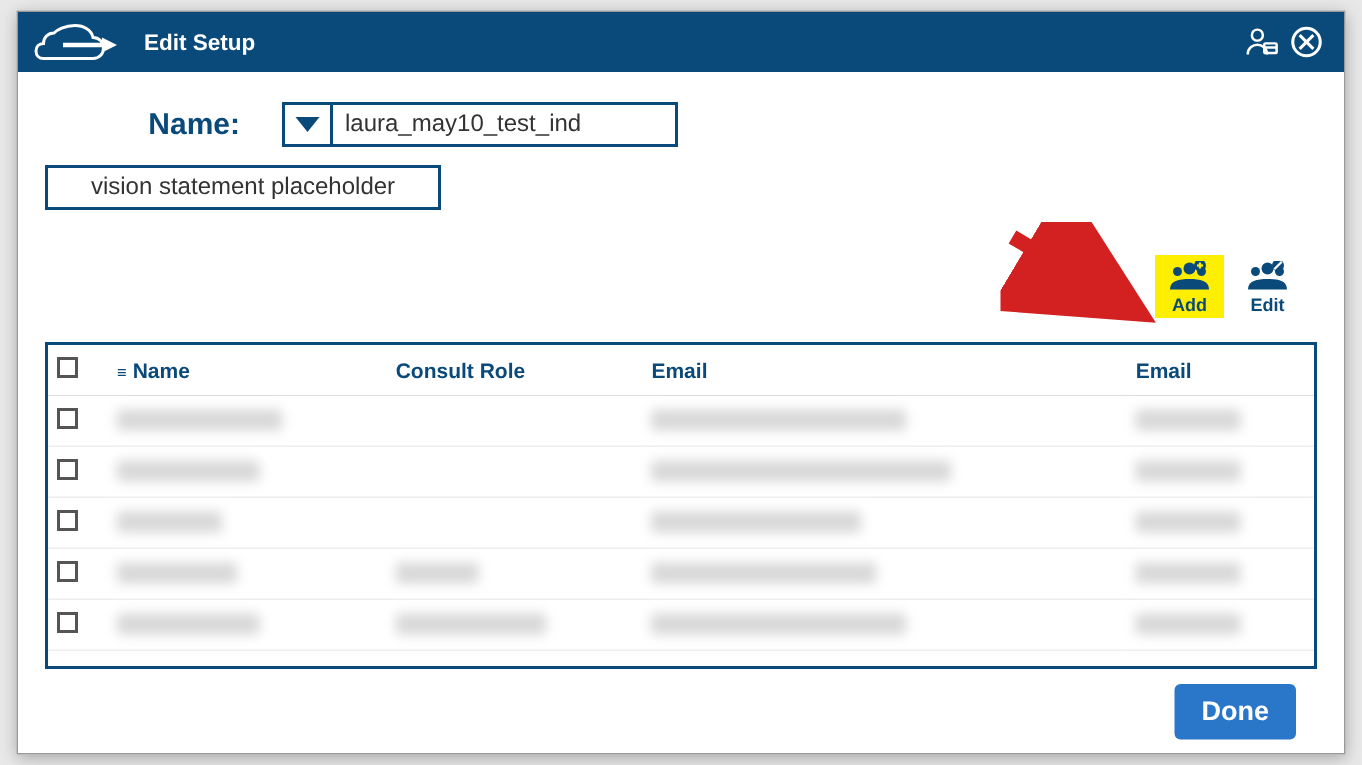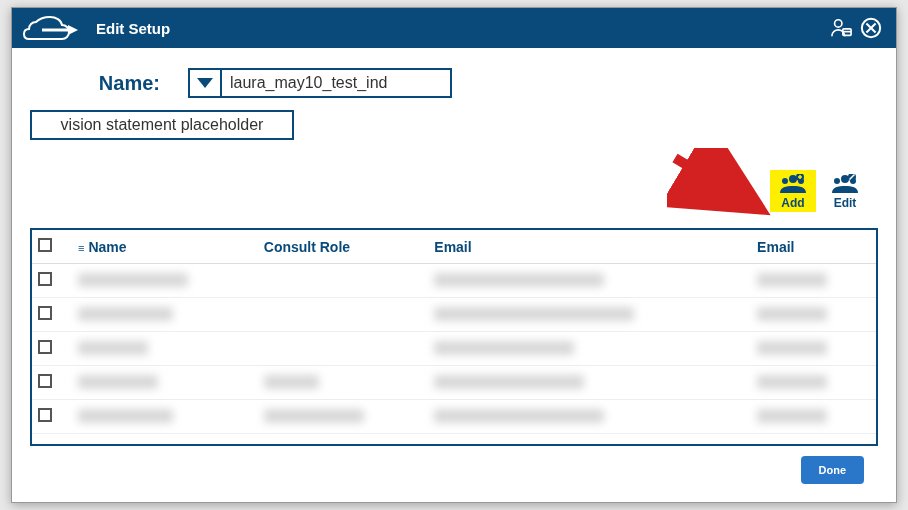--- a/index.html
+++ b/index.html
@@ -87,21 +87,21 @@
     display:inline-block; background:#d8d8d8; color:transparent;
     filter: blur(4px); border-radius:2px; height:14px;
   }
   .chk-box { width:14px; height:14px; border:2px solid #555; display:inline-block; background:#fff;}
   .sort-icon { margin-right:4px; font-size:11px;}
   .footer {
     display:flex; justify-content:flex-end; padding:10px 14px 0 14px;
   }
   .done-btn {
     background:#2a77c9; color:#fff; border:none;
-    padding:8px 18px; font-size:11px; font-weight:600;
+    padding:8px 18px; font-size:18px; font-weight:600;
     border-radius:4px; cursor:pointer;
   }
   .arrow {
     position:absolute;
     left:655px; top:100px;
     pointer-events:none;
   }
   
   .table-scroll::-webkit-scrollbar { width:12px; }
   .table-scroll::-webkit-scrollbar-thumb { background:#b8b8b8; border-radius:6px;}

